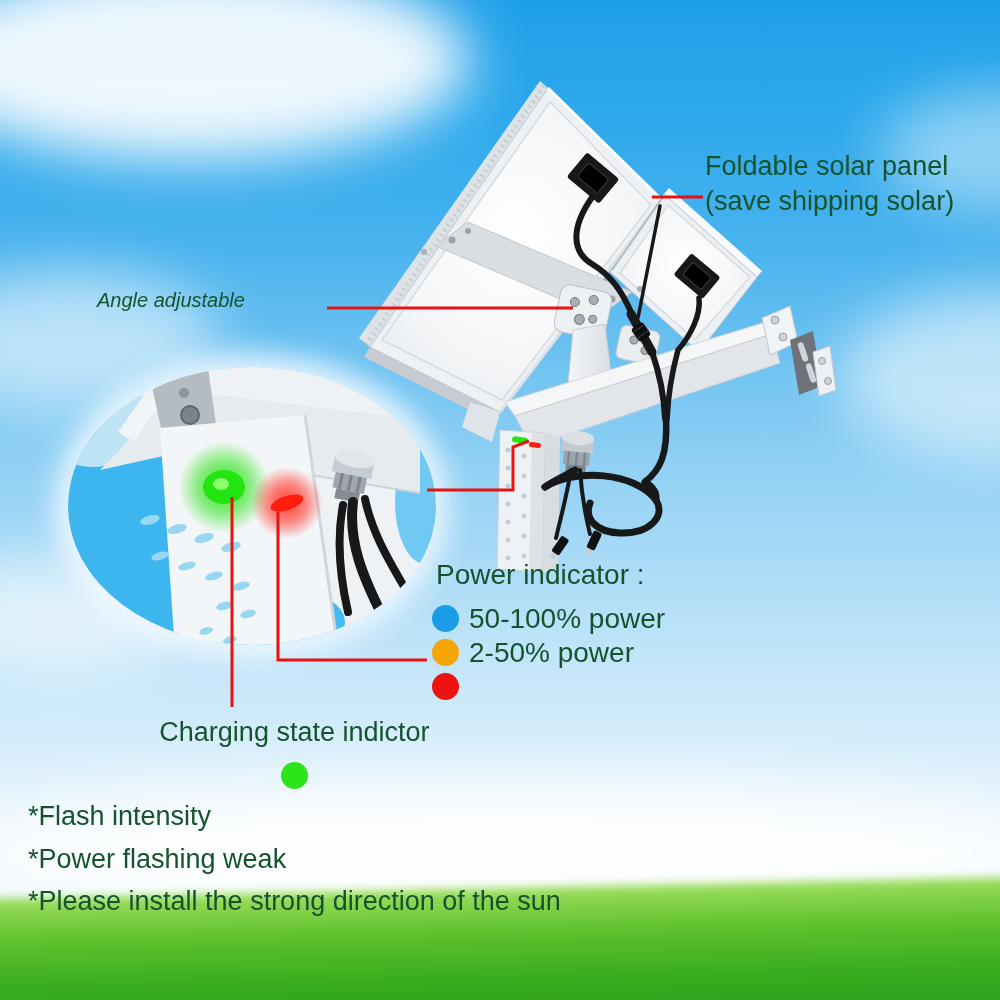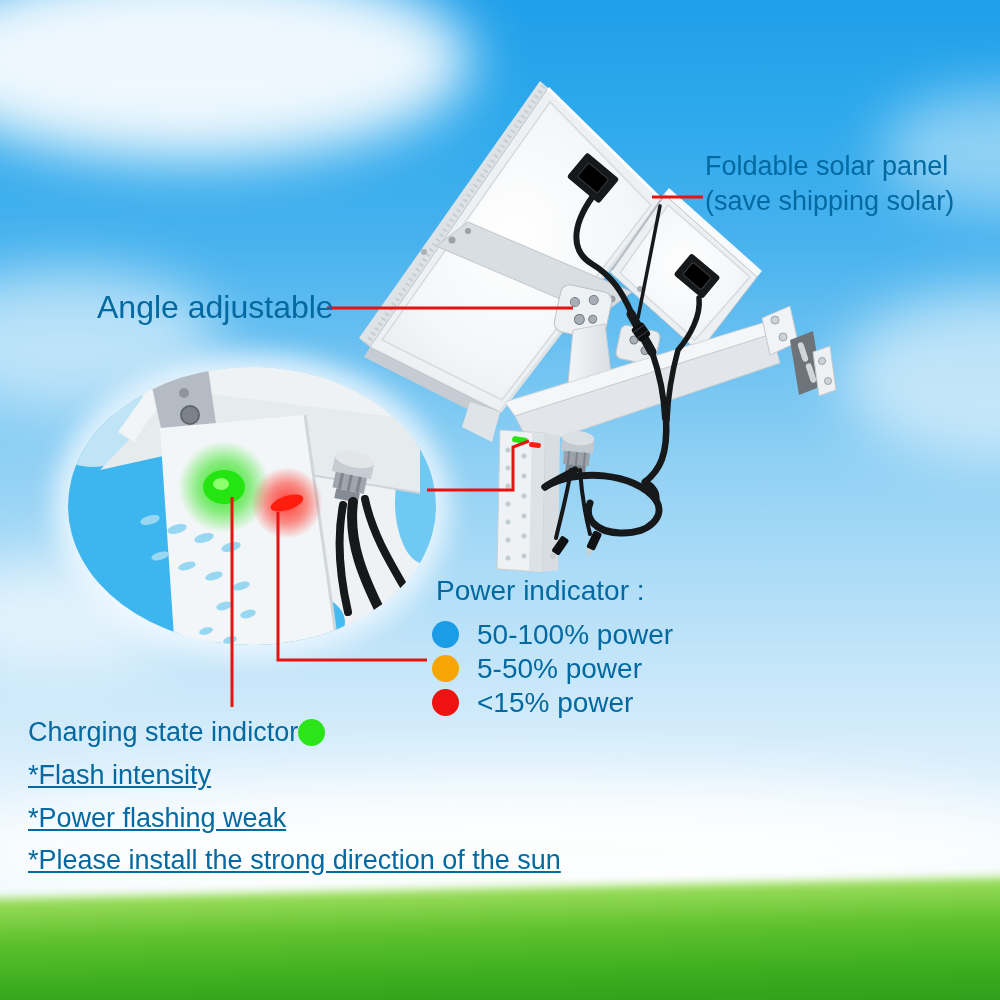--- a/index.html
+++ b/index.html
@@ -13,30 +13,30 @@
   .c3{left:-80px;top:270px;width:300px;height:140px;opacity:.55;}
   .c4{left:840px;top:290px;width:320px;height:170px;opacity:.55;}
   .c5{left:-70px;top:560px;width:260px;height:110px;opacity:.6;}
   .c6{left:-60px;top:780px;width:1140px;height:140px;opacity:.9;filter:blur(30px);}
   .grass{position:absolute;left:-25px;top:888px;width:1050px;height:140px;
     transform:rotate(-1.2deg);filter:blur(5px);
     background:linear-gradient(180deg,#9ede5e 0%,#60c22d 30%,#39ac1e 65%,#2a9a1a 100%);}
   .layer{position:absolute;left:0;top:0;}
   .inset{position:absolute;left:68px;top:367px;width:368px;height:278px;border-radius:50%;
     overflow:hidden;box-shadow:0 0 26px 14px rgba(242,249,255,.85), inset 0 0 26px 14px rgba(235,246,253,.8);}
-  .txt{position:absolute;color:#0369a1;}
+  .txt{position:absolute;color:#14532d;}
   .foldable{left:705px;top:149px;font-size:27px;line-height:35px;}
-  .angle{left:97px;top:289px;font-size:32px;}
-  .power{left:432px;top:559px;margin-top:16px;}
+  .angle{left:97px;top:289px;font-size:20px;font-style:italic;}
+  .power{left:432px;top:559px;}
   .power .title{font-size:28px;margin:0 0 14px 4px;}
-  .lvrow{display:flex;align-items:center;gap:18px;height:27px;margin:7px 0;font-size:28px;}
+  .lvrow{display:flex;align-items:center;gap:10px;height:27px;margin:7px 0;font-size:28px;}
   .dot{width:27px;height:27px;border-radius:50%;flex:0 0 auto;}
   .charging{left:28px;top:717px;font-size:27px;}
-  .chline{display:flex;align-items:center;}
-  .notes div{margin-top:12px;text-decoration:underline;}
+  .chline{display:flex;align-items:center;gap:14px;flex-direction:column;}
+  .notes div{margin-top:12px;}
   .notes div:last-child{margin-top:11px;}
 </style>
 </head>
 <body>
 
 <div class="stage">
   <div class="sky"></div>
   <div class="cloud c1"></div>
   <div class="cloud c2"></div>
   <div class="cloud c3"></div>
@@ -283,25 +283,24 @@
   <div class="txt angle">Angle adjustable</div>
 
   <div class="txt power">
     <div class="title">Power indicator :</div>
     <div class="lvrow">
       <span class="dot" style="background: rgb(27, 156, 230);"></span>
       <span>50-100% power</span>
     </div>
     <div class="lvrow">
       <span class="dot" style="background: rgb(246, 165, 4);"></span>
-      <span>5-50% power</span>
+      <span>2-50% power</span>
     </div>
     <div class="lvrow">
       <span class="dot" style="background: rgb(238, 18, 16);"></span>
-      <span>&lt;15% power</span>
     </div>
   </div>
 
   <div class="txt charging">
     <div class="chline">
       <span>Charging state indictor</span>
       <span class="dot" style="background: rgb(44, 228, 26);"></span>
     </div>
     <div class="notes">
       <div>*Flash intensity</div>

